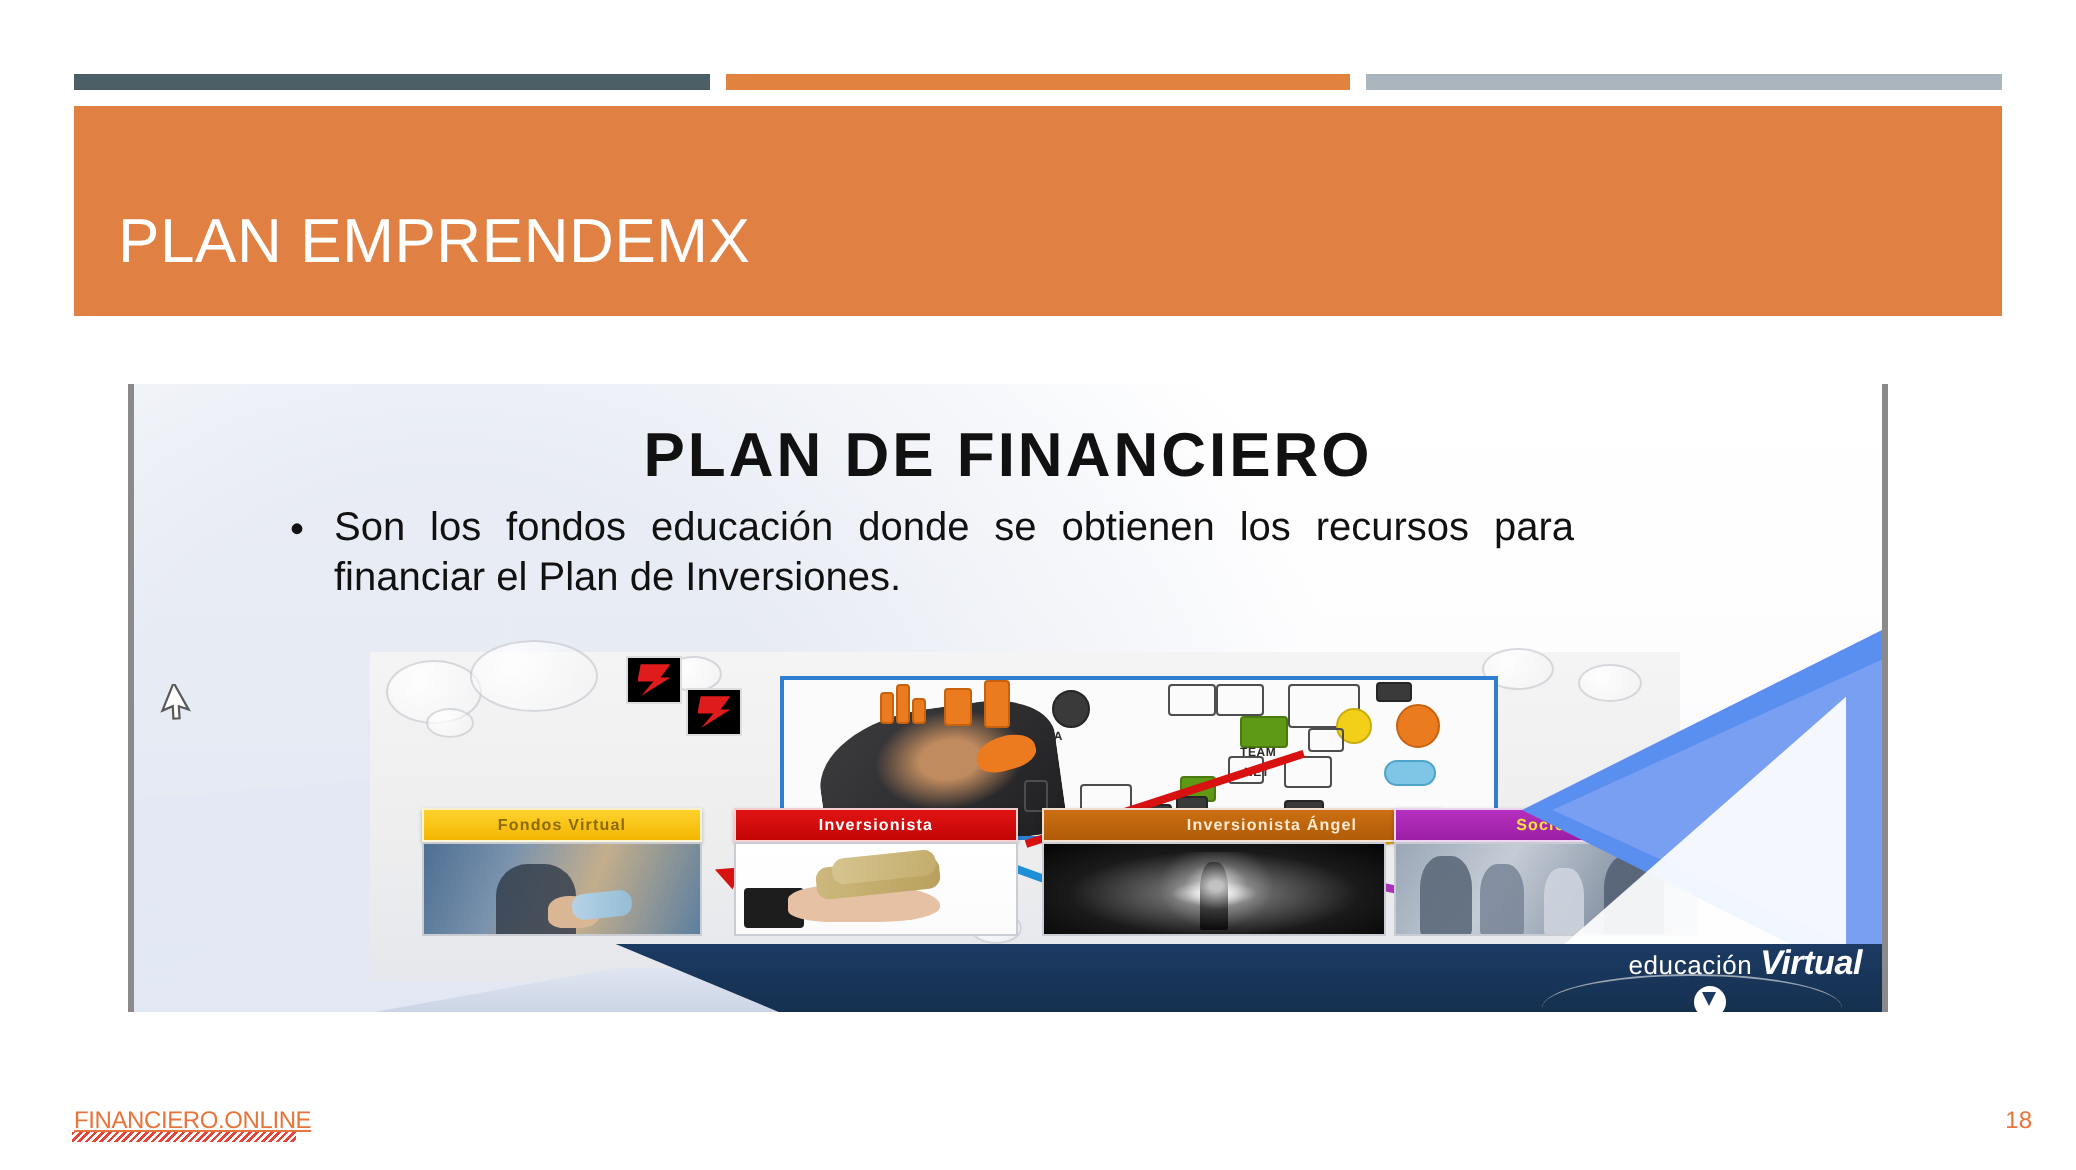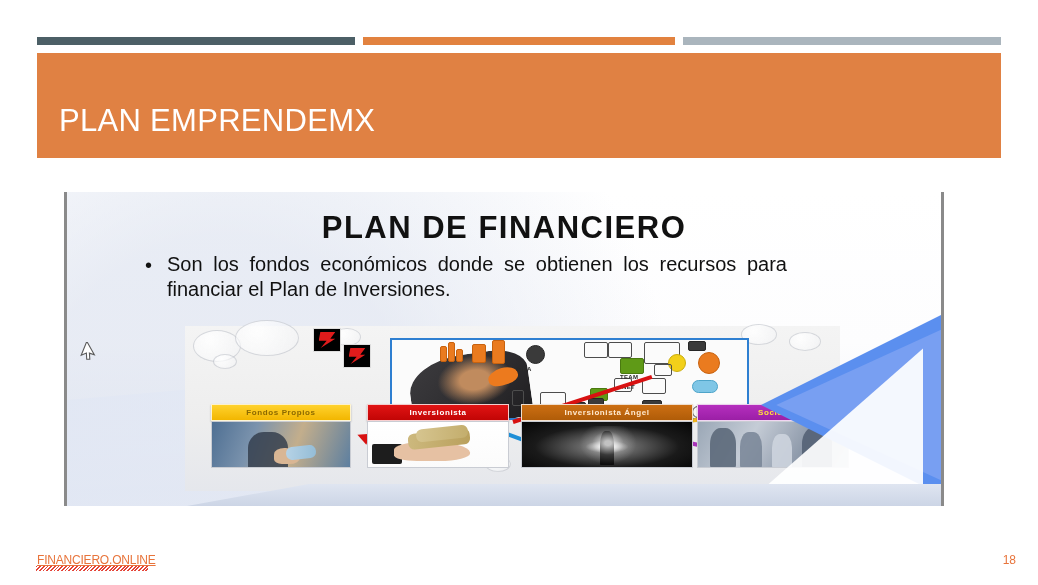--- a/index.html
+++ b/index.html
@@ -208,21 +208,21 @@
     font-weight: bold;
     letter-spacing: .6px;
     border: 1px solid rgba(255,255,255,.8);
     box-shadow: 0 1px 2px rgba(0,0,0,.25);
     font-family: "Liberation Sans", sans-serif;
     white-space: nowrap;
     overflow: hidden;
   }
   #chip-0 { background: linear-gradient(180deg,#ffd22e,#f2b600); color: #8c6a00; }
   #chip-1 { background: linear-gradient(180deg,#e11414,#c20505); color: #ffffff; }
-  #chip-2 { background: linear-gradient(180deg,#cc6f13,#b05c08); color: #ffe9cf; }
+  #chip-2 { background: linear-gradient(180deg,#cc6f13,#b05c08); color: #ffe9cf; padding-left: 29px; }
   #chip-3 { background: linear-gradient(180deg,#b52fbe,#9b1fa6); color: #ffe23a; }
 
   
   .subphoto {
     position: absolute;
     top: 95px;
     height: 45px;
     border: 1px solid #c9ccd3;
     background: #fff;
     overflow: hidden;
@@ -380,21 +380,21 @@
   </div>
 
   <div id="picture">
     <div id="pic-bg"></div>
     <div id="pic-sheen"></div>
 
     <div id="pic-heading">PLAN DE FINANCIERO</div>
 
     <div id="pic-bullet">
       <span class="dot">•</span>
-      <span>Son los fondos económicos donde se obtienen los recursos para financiar el Plan de Inversiones.</span>
+      <span>Son los fondos educación donde se obtienen los recursos para financiar el Plan de Inversiones.</span>
     </div>
 
     <div id="photo-panel">
 
       <div class="bubble" style="left:8px;top:4px;width:46px;height:30px;"></div>
       <div class="bubble" style="left:50px;top:-6px;width:62px;height:34px;"></div>
       <div class="bubble" style="left:148px;top:2px;width:26px;height:16px;"></div>
       <div class="bubble" style="left:28px;top:28px;width:22px;height:13px;"></div>
       <div class="bubble" style="left:556px;top:-2px;width:34px;height:19px;"></div>
       <div class="bubble" style="left:604px;top:6px;width:30px;height:17px;"></div>
@@ -442,21 +442,21 @@
 
       <div class="arrow-line" style="left:182px;top:94px;width:146px;background:#d81111;transform:rotate(162deg);transform-origin:right center;"></div>
       <div class="arrow-head" style="left:172px;top:105px;border-right:12px solid #d81111;transform:rotate(22deg);"></div>
 
       <div class="arrow-line" style="left:278px;top:90px;width:120px;background:#1e8ed6;transform:rotate(20deg);"></div>
       <div class="arrow-head" style="left:392px;top:124px;border-left:12px solid #1e8ed6;transform:rotate(20deg);"></div>
 
       <div class="arrow-line" style="left:368px;top:86px;width:232px;background:#a833b8;transform:rotate(12deg);"></div>
       <div class="arrow-head" style="left:594px;top:128px;border-left:12px solid #a833b8;transform:rotate(12deg);"></div>
 
-      <div class="chip" id="chip-0" style="left:26px;top:78px;width:138px;">Fondos Propios</div>
+      <div class="chip" id="chip-0" style="left:26px;top:78px;width:138px;">Fondos Virtual</div>
       <div class="chip" id="chip-1" style="left:182px;top:78px;width:140px;">Inversionista</div>
       <div class="chip" id="chip-2" style="left:336px;top:78px;width:170px;">Inversionista Ángel</div>
       <div class="chip" id="chip-3" style="left:512px;top:78px;width:150px;">Socios</div>
 
       <div class="subphoto" id="sub-0" style="left:26px;width:138px;">
         <div class="sub-figure" style="left:36px;top:10px;width:40px;height:40px;background:rgba(48,58,72,.8);"></div>
         <div class="hand" style="left:62px;top:26px;width:26px;height:16px;background:#d9b694;"></div>
         <div class="money" style="left:74px;top:24px;width:30px;height:13px;background:linear-gradient(100deg,#b7d3e6,#93bcd6);"></div>
       </div>
 
@@ -478,20 +478,28 @@
         <div class="sub-figure" style="left:74px;top:12px;width:20px;height:34px;background:rgba(205,212,222,.9);"></div>
         <div class="sub-figure" style="left:104px;top:5px;width:30px;height:42px;background:rgba(86,99,118,.92);"></div>
       </div>
     </div>
 
     <div id="chevron-outer"></div>
     <div id="chevron-inner"></div>
     <div id="white-wedge"></div>
 
     <div id="navy-band-2"></div>
+    <div id="navy-band">
+      <div id="brand">
+        <span>educación</span>
+        <span class="bold-italic">Virtual</span>
+      </div>
+      <div id="brand-swoosh"></div>
+      <div id="brand-check"></div>
+    </div>
   </div>
 
   <svg id="cursor" viewBox="0 0 18 20">
     <g transform="rotate(22 9 10)">
       <path d="M3 1 L3 16 L7 12 L9.6 17.6 L12.4 16.3 L9.8 10.9 L15 10.6 Z" fill="#ffffff" stroke="#5a5a5a" stroke-width="1.1"></path>
     </g>
   </svg>
 
   <div id="footer-link">FINANCIERO.ONLINE</div>
   <div id="spell-squiggle"></div>

